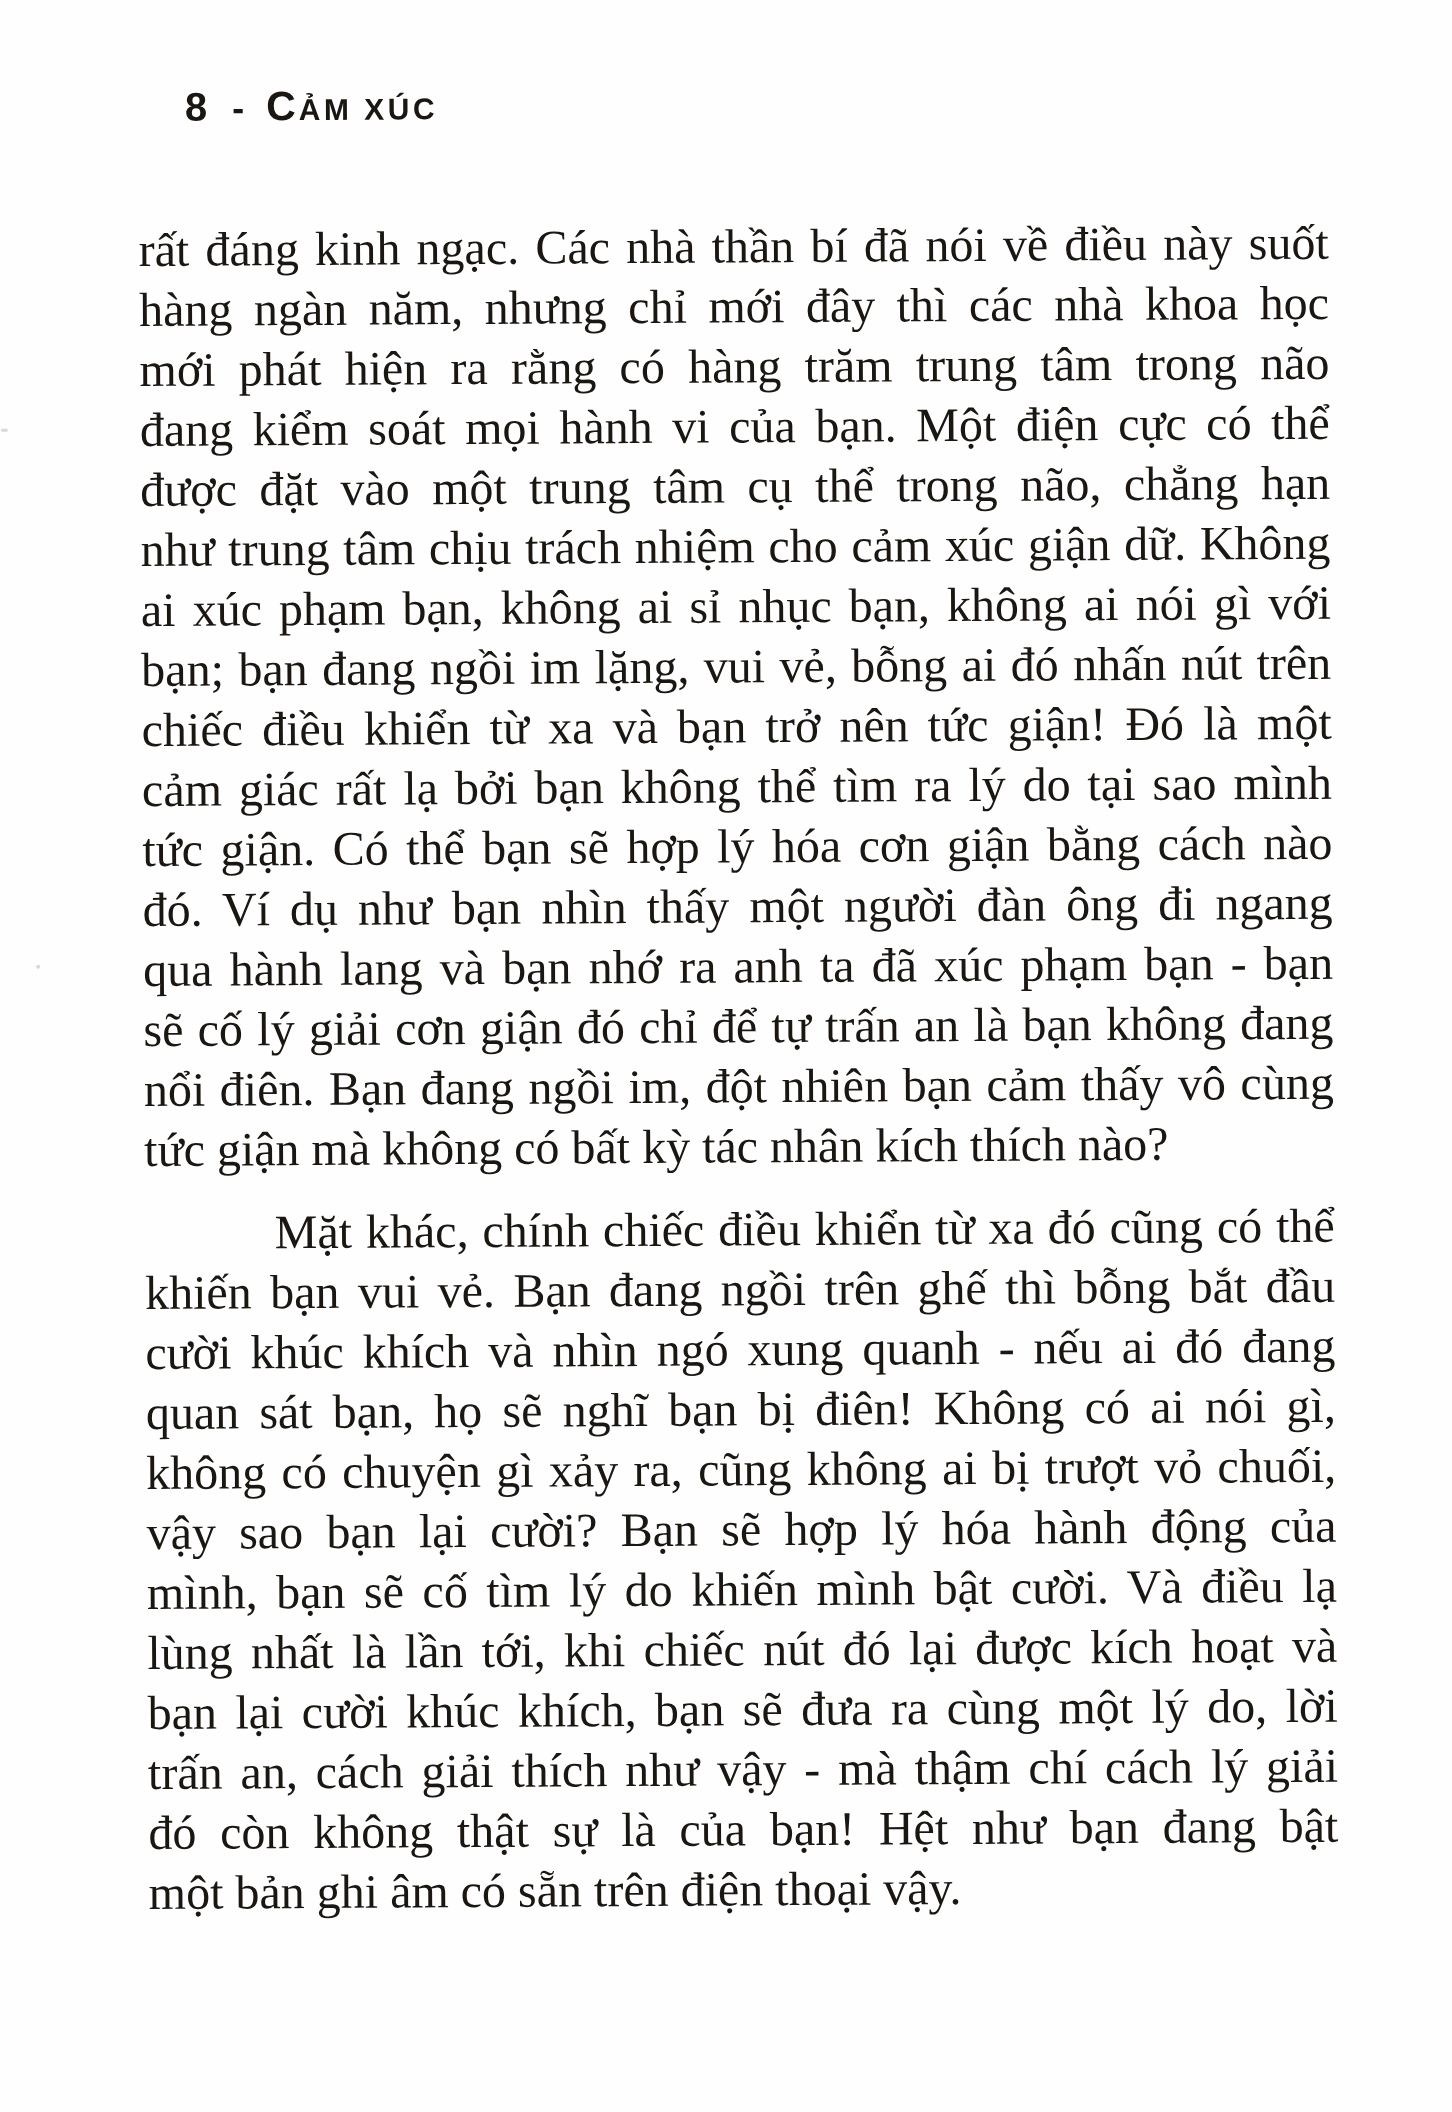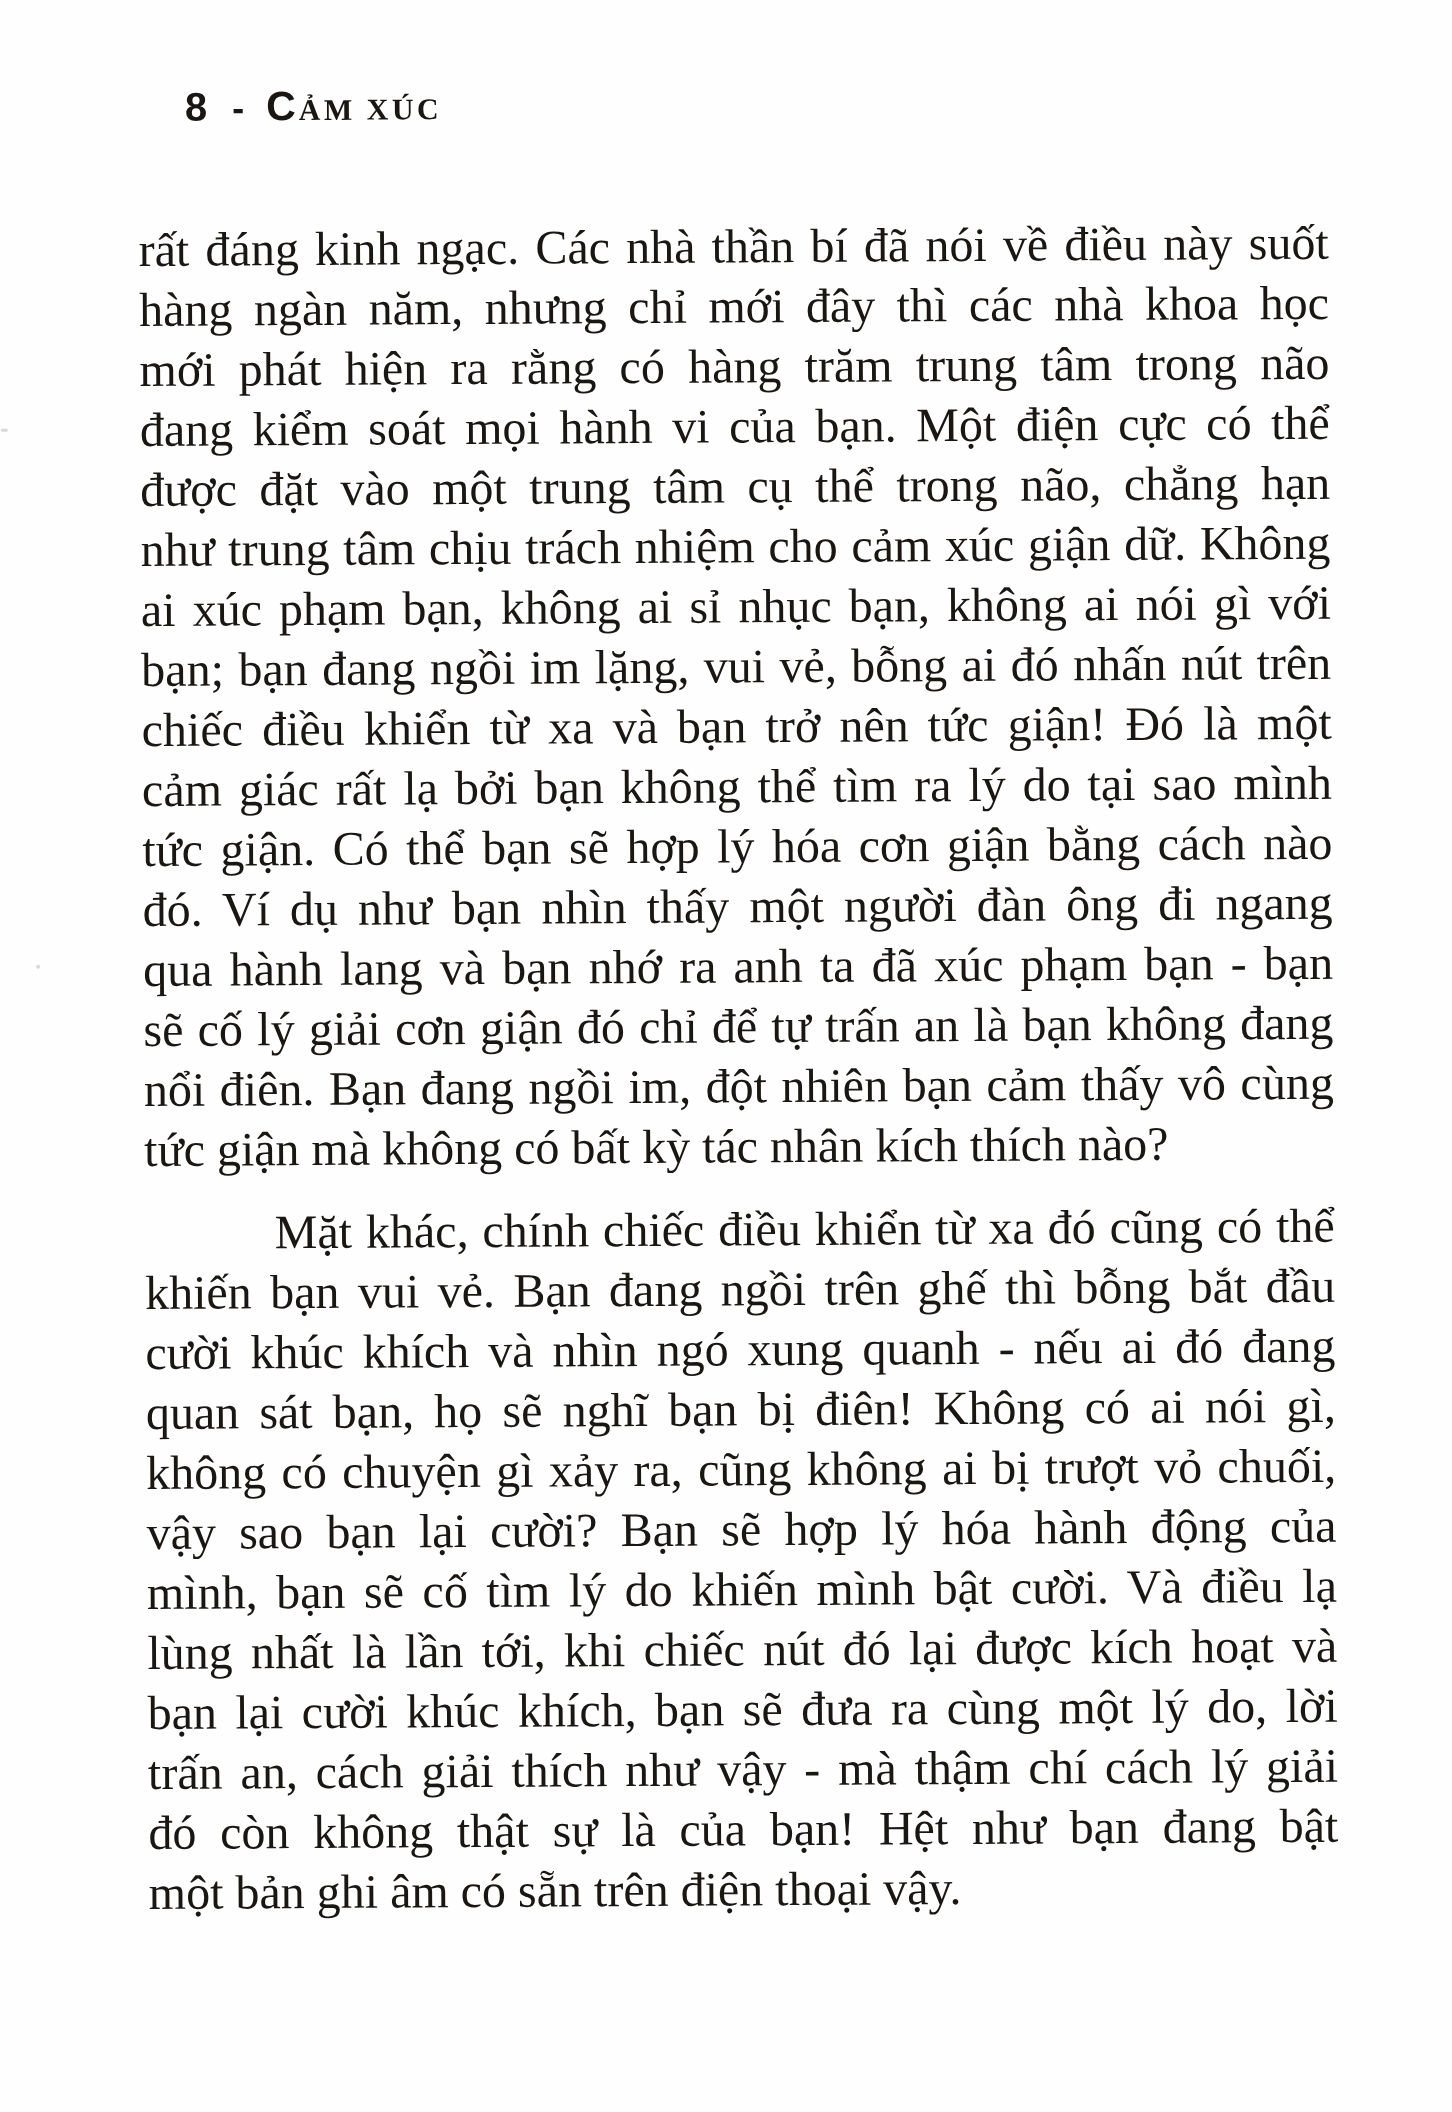--- a/index.html
+++ b/index.html
@@ -38,21 +38,20 @@
     font-size: 36px;
     margin: 0 22px 0 24px;
   }
   .running-header .title-initial {
     font-size: 41px;
     letter-spacing: 3px;
   }
   .running-header .title-rest {
     font-size: 30px;
     letter-spacing: 3.5px;
-    font-family: Liberation Serif, serif;
   }
   .text-block {
     position: absolute;
     left: 143px; top: 216px;
     width: 1190px;
     color: #1a1612;
     font-size: 48px;
     line-height: 60px;
   }
   .paragraph { margin: 0; }

